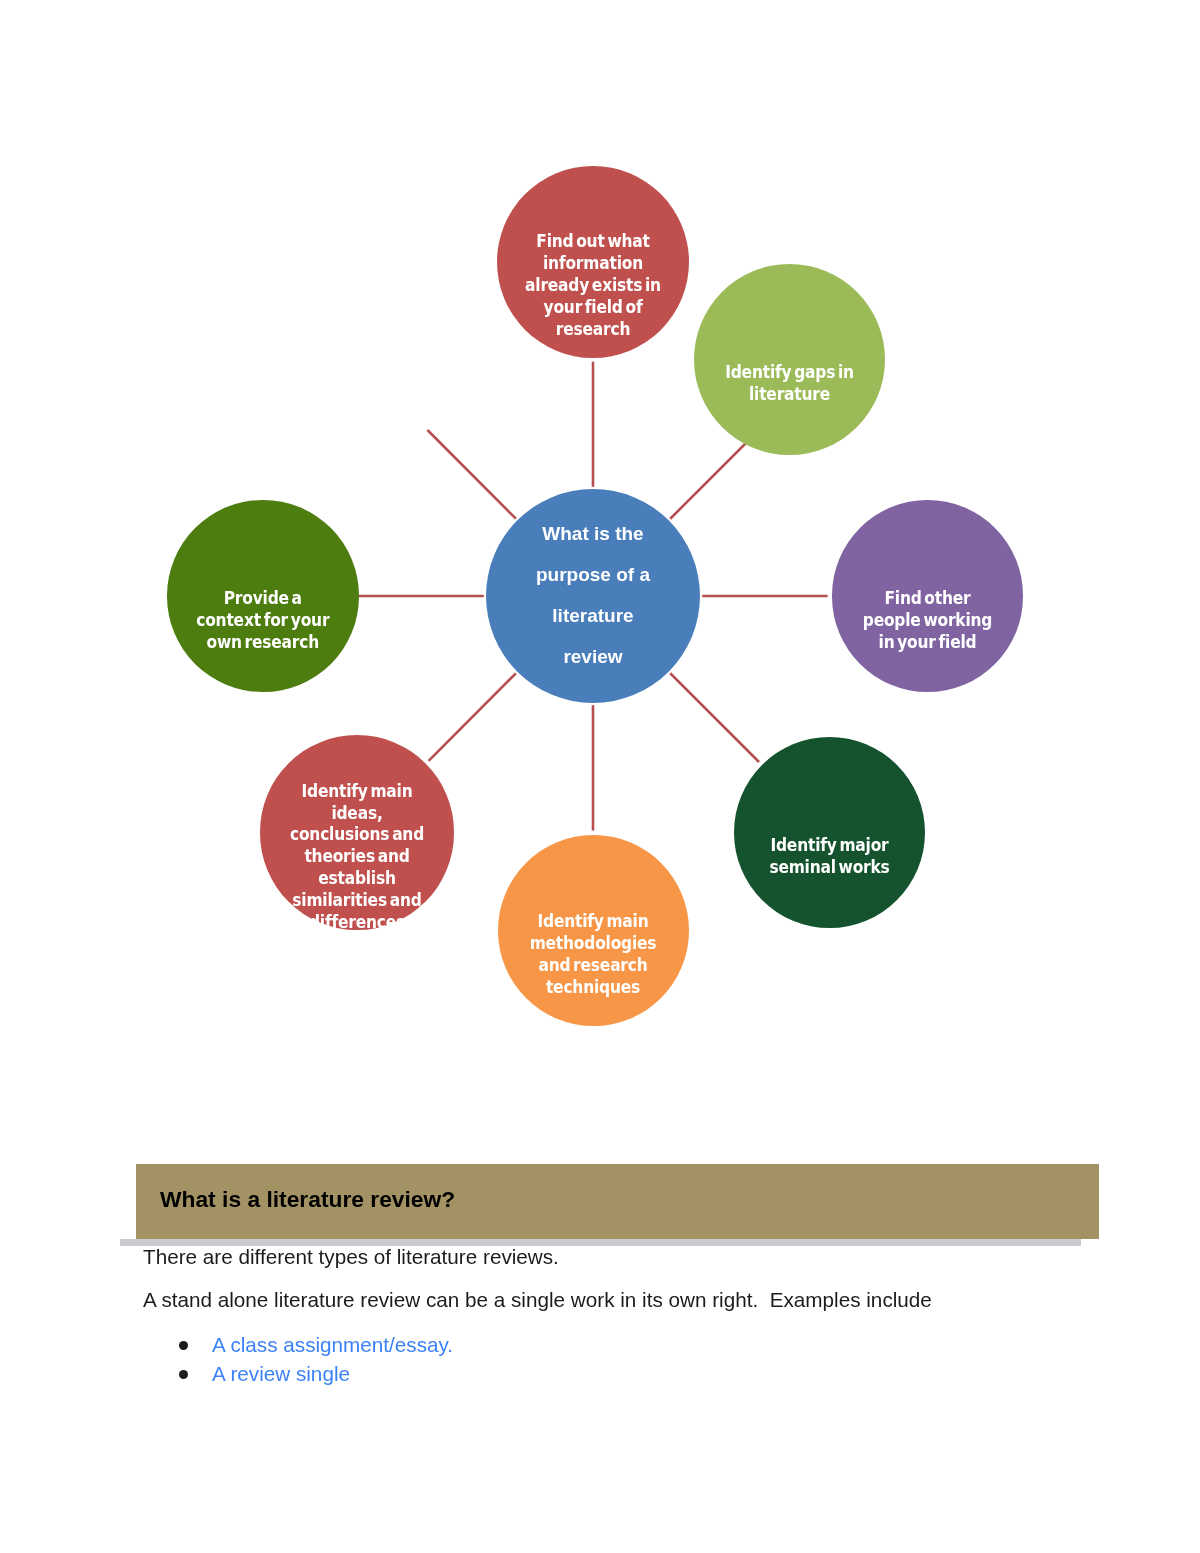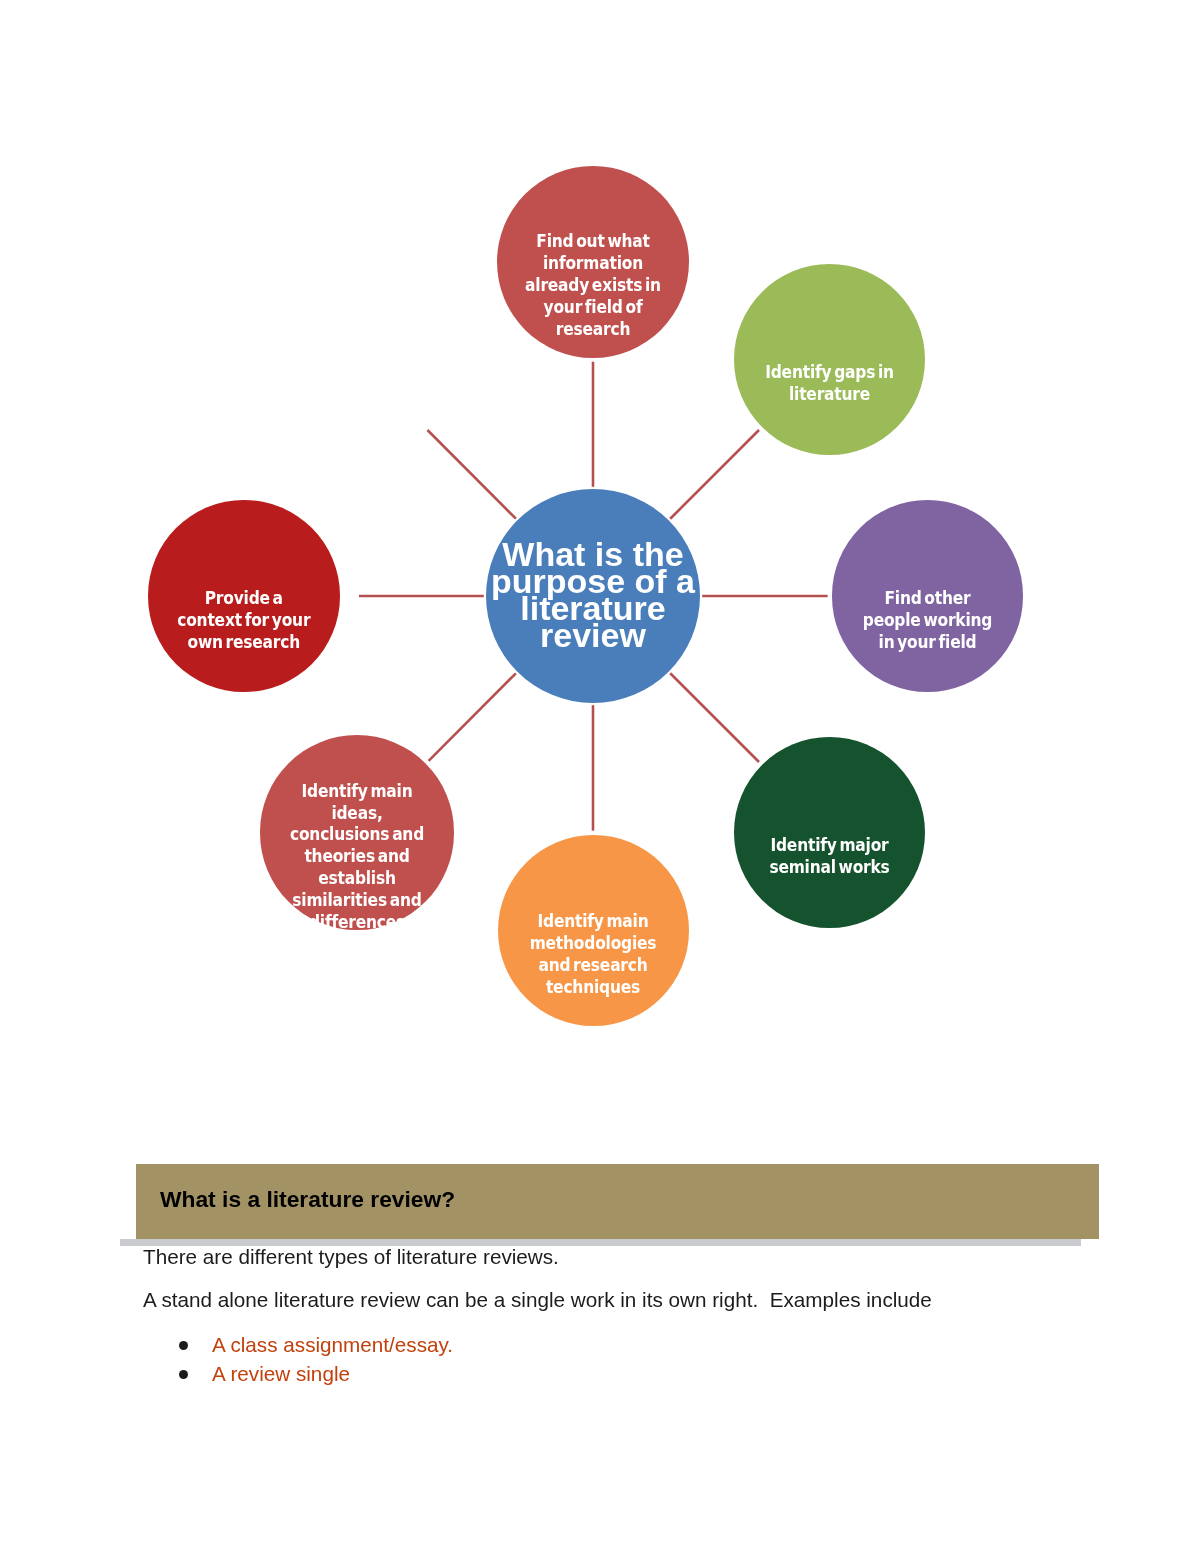--- a/index.html
+++ b/index.html
@@ -11,35 +11,35 @@
   #diagram{position:absolute;left:0;top:0;width:1200px;height:1100px;}
   #connectors{position:absolute;left:0;top:0;}
   .node{position:absolute;border-radius:50%;display:flex;align-items:center;
         justify-content:center;text-align:center;color:#ffffff;box-sizing:border-box;}
   .node .txt{display:block;}
   .sat .txt{font-family:"DejaVu Sans Condensed","DejaVu Sans",sans-serif;
             font-weight:700;font-size:17.2px;line-height:21.9px;
             letter-spacing:-0.2px;word-spacing:-2.4px;
             position:relative;top:0.7px;margin-top:48px;}
   .hub .txt{font-family:"Liberation Sans",sans-serif;font-weight:700;
-            font-size:34px;line-height:27px;position:relative;top:-1px;}
+            font-size:19px;line-height:41px;position:relative;top:-1px;}
 
   
   #bar-shadow{position:absolute;}
   #section-bar{position:absolute;}
   #section-bar .bar-label{position:absolute;font-family:"Liberation Sans",sans-serif;
                           font-weight:700;font-size:22.8px;color:#000000;white-space:nowrap;}
 
   
   .para{position:absolute;font-family:"Liberation Sans",sans-serif;font-size:20.7px;
         color:#1c1c1c;white-space:pre;text-align:right;}
   .bullet-dot{position:absolute;border-radius:50%;background:#1c1c1c;
               width:9px;height:9px;}
   .bullet-text{position:absolute;font-family:"Liberation Sans",sans-serif;font-size:20.7px;
-               color:#c2410c;white-space:pre;}
+               color:#3b82f6;white-space:pre;}
 </style>
 </head>
 <body>
 
 <div id="page">
 
   <div id="diagram">
 
     <svg id="connectors" width="1200" height="1100" viewBox="0 0 1200 1100">
       <line x1="593.00" y1="486.80" x2="593.00" y2="361.70" stroke="#B5504F" stroke-width="2.6"></line>
@@ -52,36 +52,36 @@
       <line x1="515.88" y1="518.69" x2="427.41" y2="429.99" stroke="#B5504F" stroke-width="2.6"></line>
     </svg>
 
     <div class="node hub" style="left: 486px; top: 489px; width: 214px; height: 214px; background: rgb(74, 126, 187);">
       <span class="txt">What is the<br>purpose of a<br>literature<br>review</span>
     </div>
 
     <div class="node sat" style="left: 497px; top: 165.5px; width: 192px; height: 192px; background: rgb(192, 80, 77);">
       <span class="txt">Find out what<br>information<br>already exists in<br>your field of<br>research</span>
     </div>
-    <div class="node sat" style="left: 734px; top: 264px; width: 191px; height: 191px; background: rgb(155, 187, 89);">
+    <div class="node sat" style="left: 694px; top: 264px; width: 191px; height: 191px; background: rgb(155, 187, 89);">
       <span class="txt">Identify gaps in<br>literature</span>
     </div>
     <div class="node sat" style="left: 831.8px; top: 500.3px; width: 191.4px; height: 191.4px; background: rgb(128, 100, 162); justify-content: center;">
       <span class="txt">Find other<br>people working<br>in your field</span>
     </div>
     <div class="node sat" style="left: 734px; top: 737px; width: 191px; height: 191px; background: #14532d;">
       <span class="txt">Identify major<br>seminal works</span>
     </div>
     <div class="node sat" style="left: 497.5px; top: 834.8px; width: 191px; height: 191px; background: rgb(247, 150, 70);">
       <span class="txt">Identify main<br>methodologies<br>and research<br>techniques</span>
     </div>
     <div class="node sat" style="left: 259.8px; top: 735.4px; width: 194.4px; height: 194.4px; background: rgb(192, 80, 77);">
       <span class="txt">Identify main<br>ideas,<br>conclusions and<br>theories and<br>establish<br>similarities and<br>differences</span>
     </div>
-    <div class="node sat" style="left: 148px; top: 500.2px; width: 191.6px; height: 191.6px; background: #b91c1c;">
+    <div class="node sat" style="left: 167px; top: 500.2px; width: 191.6px; height: 191.6px; background: #4d7c0f;">
       <span class="txt">Provide a<br>context for your<br>own research</span>
     </div>
   </div>
 
   <div id="bar-shadow" style="left: 120px; top: 1239px; width: 961px; height: 7px; background: rgb(201, 203, 206);"></div>
   <div id="section-bar" style="left: 120px; top: 1164px; width: 963px; height: 75px; background: rgb(163, 146, 99); margin-left: 16px;">
     <div class="bar-label" style="left: 24px; top: 22px;">What is a literature review?</div>
   </div>
 
   <div id="body-text">

